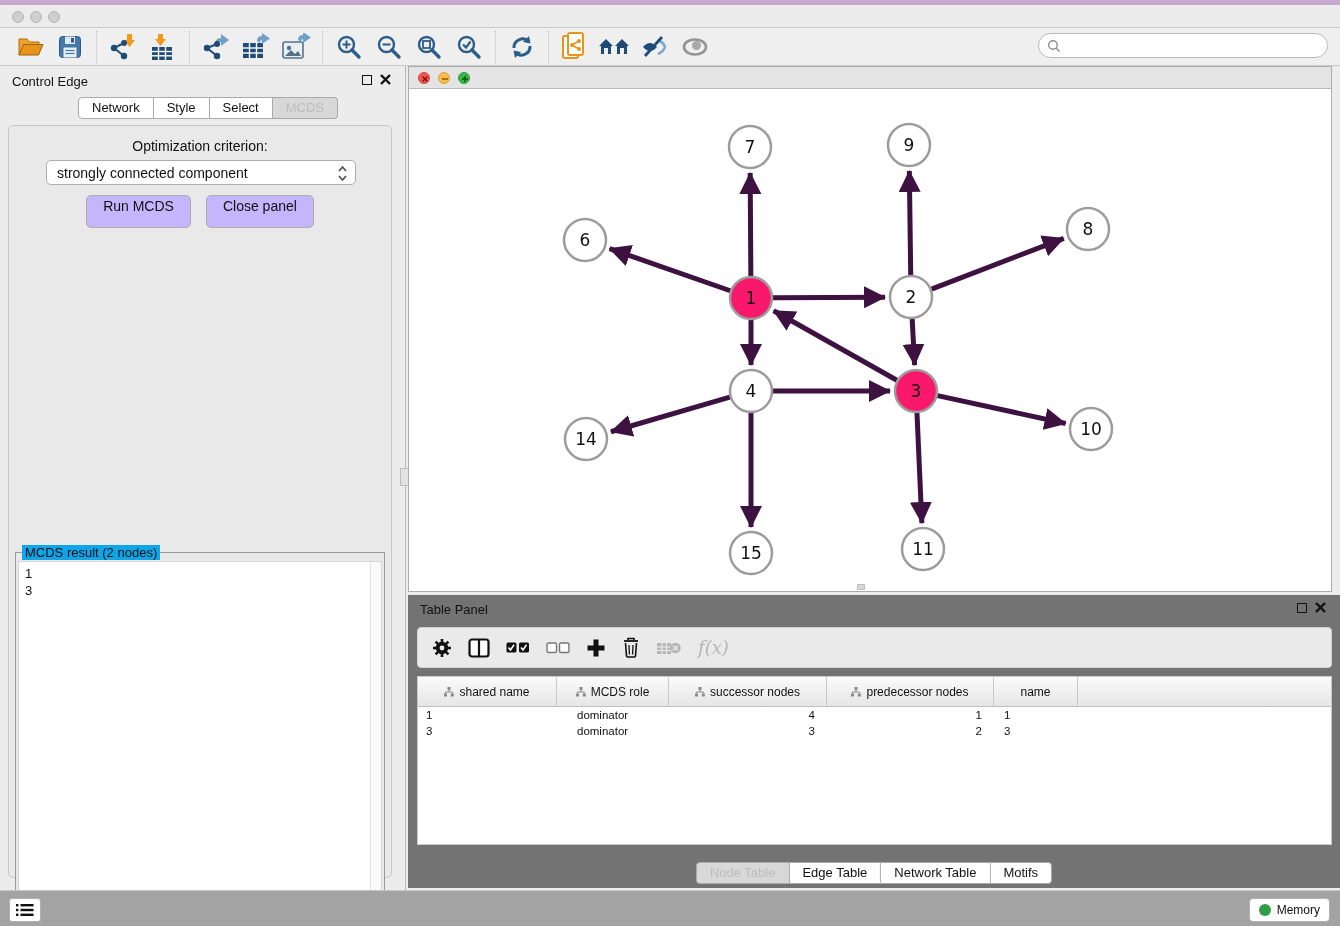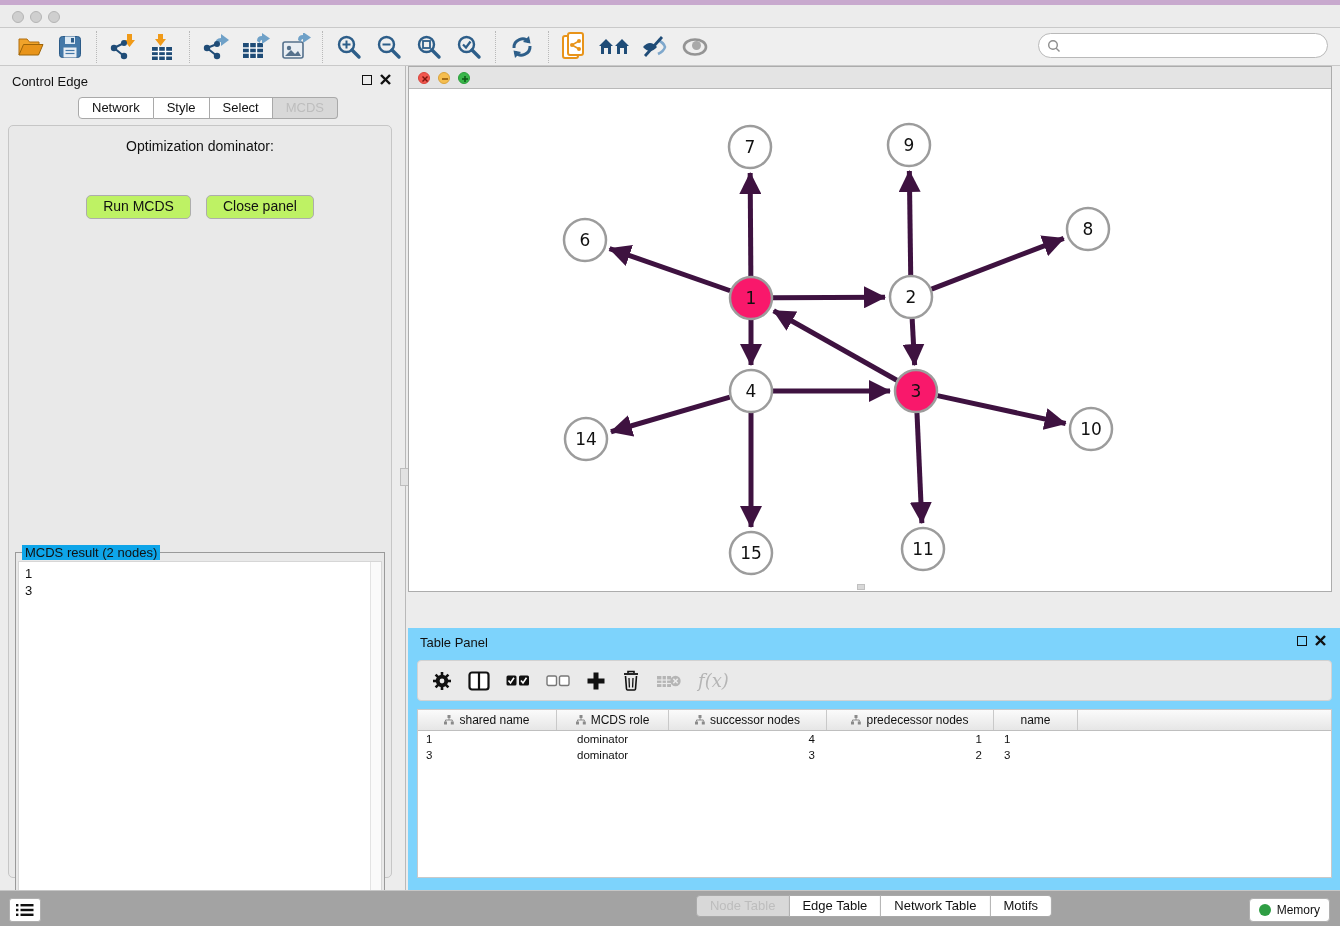--- a/index.html
+++ b/index.html
@@ -29,21 +29,21 @@
   .cp-tabs { position:absolute; left:78px; top:31px; display:flex; z-index:2; }
   .tabbtn { height:22px; line-height:20px; padding:0 13px; font-size:13px; background:#fff; border:1px solid #a9a9a9; border-left:none; color:#111; text-align:center; }
   .tabbtn:first-child { border-left:1px solid #a9a9a9; border-radius:4px 0 0 4px; }
   .tabbtn:last-child { border-radius:0 4px 4px 0; }
   .tabbtn.selected { background:#d8d8d8; color:#bdbdbd; }
   .cp-body { position:absolute; left:8px; top:59px; width:384px; height:753px; background:#e9e9e9; border:1px solid #c6c6c6; border-radius:5px; }
   .opt-label { position:absolute; left:0; width:100%; top:12px; text-align:center; font-size:14px; color:#111; }
   .criterion { position:absolute; left:37px; top:34px; width:310px; height:25px; background:#fff; border:1px solid #adadad; border-radius:5px; font-size:14px; color:#111; display:flex; align-items:center; padding-left:10px; }
   .criterion .chev { position:absolute; right:7px; top:4px; }
   .cp-buttons { position:absolute; left:0; width:100%; top:69px; display:flex; justify-content:center; gap:15px; }
-  .pushbtn { height:24px; padding:0 16px; background:#bef264; border:1px solid #adadad; border-radius:5px; font-size:14px; color:#111; line-height:21px; }
+  .pushbtn { height:33px; padding:0 16px; background:#c4b5fd; border:1px solid #adadad; border-radius:5px; font-size:14px; color:#111; line-height:21px; }
   .result-fieldset { position:absolute; left:6px; top:426px; width:370px; height:383px; border:1px solid #9a9a9a; background:#e9e9e9; }
   .result-legend { position:absolute; left:6px; top:-8px; background:#0ea5e9; padding:0 3px; font-size:13px; color:#111; }
   .result-area { position:absolute; left:2px; right:2px; top:8px; bottom:6px; background:#fff; border:1px solid #d6d6d6; }
   .result-lines { position:absolute; left:6px; top:3px; font-size:13px; color:#111; line-height:17px; }
   .result-scroll { position:absolute; right:0; top:0; bottom:0; width:11px; background:#fafafa; border-left:1px solid #e3e3e3; }
 
   
   .v-divider { position:absolute; left:403px; top:66px; width:5px; height:824px; background:#ececec; }
   .v-divider .line { position:absolute; left:2px; top:0; bottom:0; width:1px; background:#b9b9b9; }
   .v-divider .handle { position:absolute; left:-3px; top:402px; width:9px; height:18px; background:#e2e2e2; border:1px solid #bdbdbd; }
@@ -54,26 +54,26 @@
   .tl { position:absolute; top:5px; width:12px; height:12px; border-radius:50%; }
   .tl svg { position:absolute; left:2px; top:2px; }
   .tl.red { background:#f2574e; border:1px solid #d8443c; }
   .tl.yellow { background:#f6be4f; border:1px solid #d9a33c; }
   .tl.green { background:#39b64a; border:1px solid #2b9e3c; }
   .net-title { position:absolute; left:0; right:0; top:20px; text-align:center; font-size:13px; color:#222; }
   .net-canvas { position:absolute; left:0; top:22px; width:922px; height:502px; background:#fff; }
   .net-handle { position:absolute; left:448px; bottom:1px; width:8px; height:6px; background:#d8d8d8; border:1px solid #c0c0c0; }
 
   
-  .table-panel { position:absolute; left:408px; top:628px; width:932px; height:293px; background:#7dd3fc; }
+  .table-panel { position:absolute; left:408px; top:595px; width:932px; height:293px; background:#737373; }
   .tp-toolbar { position:absolute; left:9px; top:32px; width:915px; height:41px; background:#eaeaea; border:1px solid #d2d2d2; border-radius:4px; display:flex; align-items:center; gap:16px; padding-left:14px; }
   .tp-toolbar .ticon { display:flex; align-items:center; justify-content:center; }
   .fx { font-family:"DejaVu Serif", serif; font-style:italic; font-size:18px; color:#b5b5b5; }
   .grid-table { position:absolute; left:9px; top:81px; width:915px; height:169px; background:#fff; border:1px solid #c9c9c9; overflow:hidden; }
-  .thead { display:grid; grid-template-columns:139px 112px 158px 167px 84px 1fr; height:21px; background:linear-gradient(#fbfbfb,#e6e6e6); border-bottom:1px solid #bfbfbf; }
+  .thead { display:grid; grid-template-columns:139px 112px 158px 167px 84px 1fr; height:30px; background:linear-gradient(#fbfbfb,#e6e6e6); border-bottom:1px solid #bfbfbf; }
   .th { display:flex; align-items:center; justify-content:center; gap:5px; font-size:12px; color:#111; border-right:1px solid #c9c9c9; overflow:hidden; white-space:nowrap; }
   .th:last-child { border-right:none; }
   .trow { display:grid; grid-template-columns:139px 112px 158px 167px 84px 1fr; height:16px; font-size:11.5px; color:#111; }
   .td { display:flex; align-items:center; overflow:hidden; white-space:nowrap; }
   .td.a-left { justify-content:flex-start; padding-left:8px; }
   .td.c2 { padding-left:4px;margin-left:16px; }
   .td.a-right { justify-content:flex-end; padding-right:12px; }
   .td.c5 { padding-left:10px; }
   .tp-tabs { position:absolute; left:50%; transform:translateX(-50%); bottom:4px; display:flex; z-index:2;justify-content:flex-end; }
   .tp-header-title { position:absolute; left:12px; top:7px; font-size:13px; color:#111; }
@@ -254,21 +254,28 @@
         <line x1="10" y1="1" x2="1" y2="10" stroke="#111" stroke-width="2.4"></line>
       </svg>
     </div>
     <div class="cp-tabs">
       <div class="tabbtn">Network</div>
       <div class="tabbtn">Style</div>
       <div class="tabbtn">Select</div>
       <div class="tabbtn selected">MCDS</div>
     </div>
     <div class="cp-body">
-      <div class="opt-label">Optimization dominator:</div>
+      <div class="opt-label">Optimization criterion:</div>
+      <div class="criterion">
+        <span>strongly connected component</span>
+        <svg class="chev" width="11" height="17" viewBox="0 0 11 17">
+          <polyline points="2,6 5.5,2 9,6" fill="none" stroke="#555" stroke-width="1.8"></polyline>
+          <polyline points="2,11 5.5,15 9,11" fill="none" stroke="#555" stroke-width="1.8"></polyline>
+        </svg>
+      </div>
       <div class="cp-buttons">
         <div class="pushbtn">Run MCDS</div>
         <div class="pushbtn">Close panel</div>
       </div>
       <div class="result-fieldset">
         <span class="result-legend">MCDS result (2 nodes)</span>
         <div class="result-area">
           <div class="result-lines">
             <div>1</div>
             <div>3</div>

